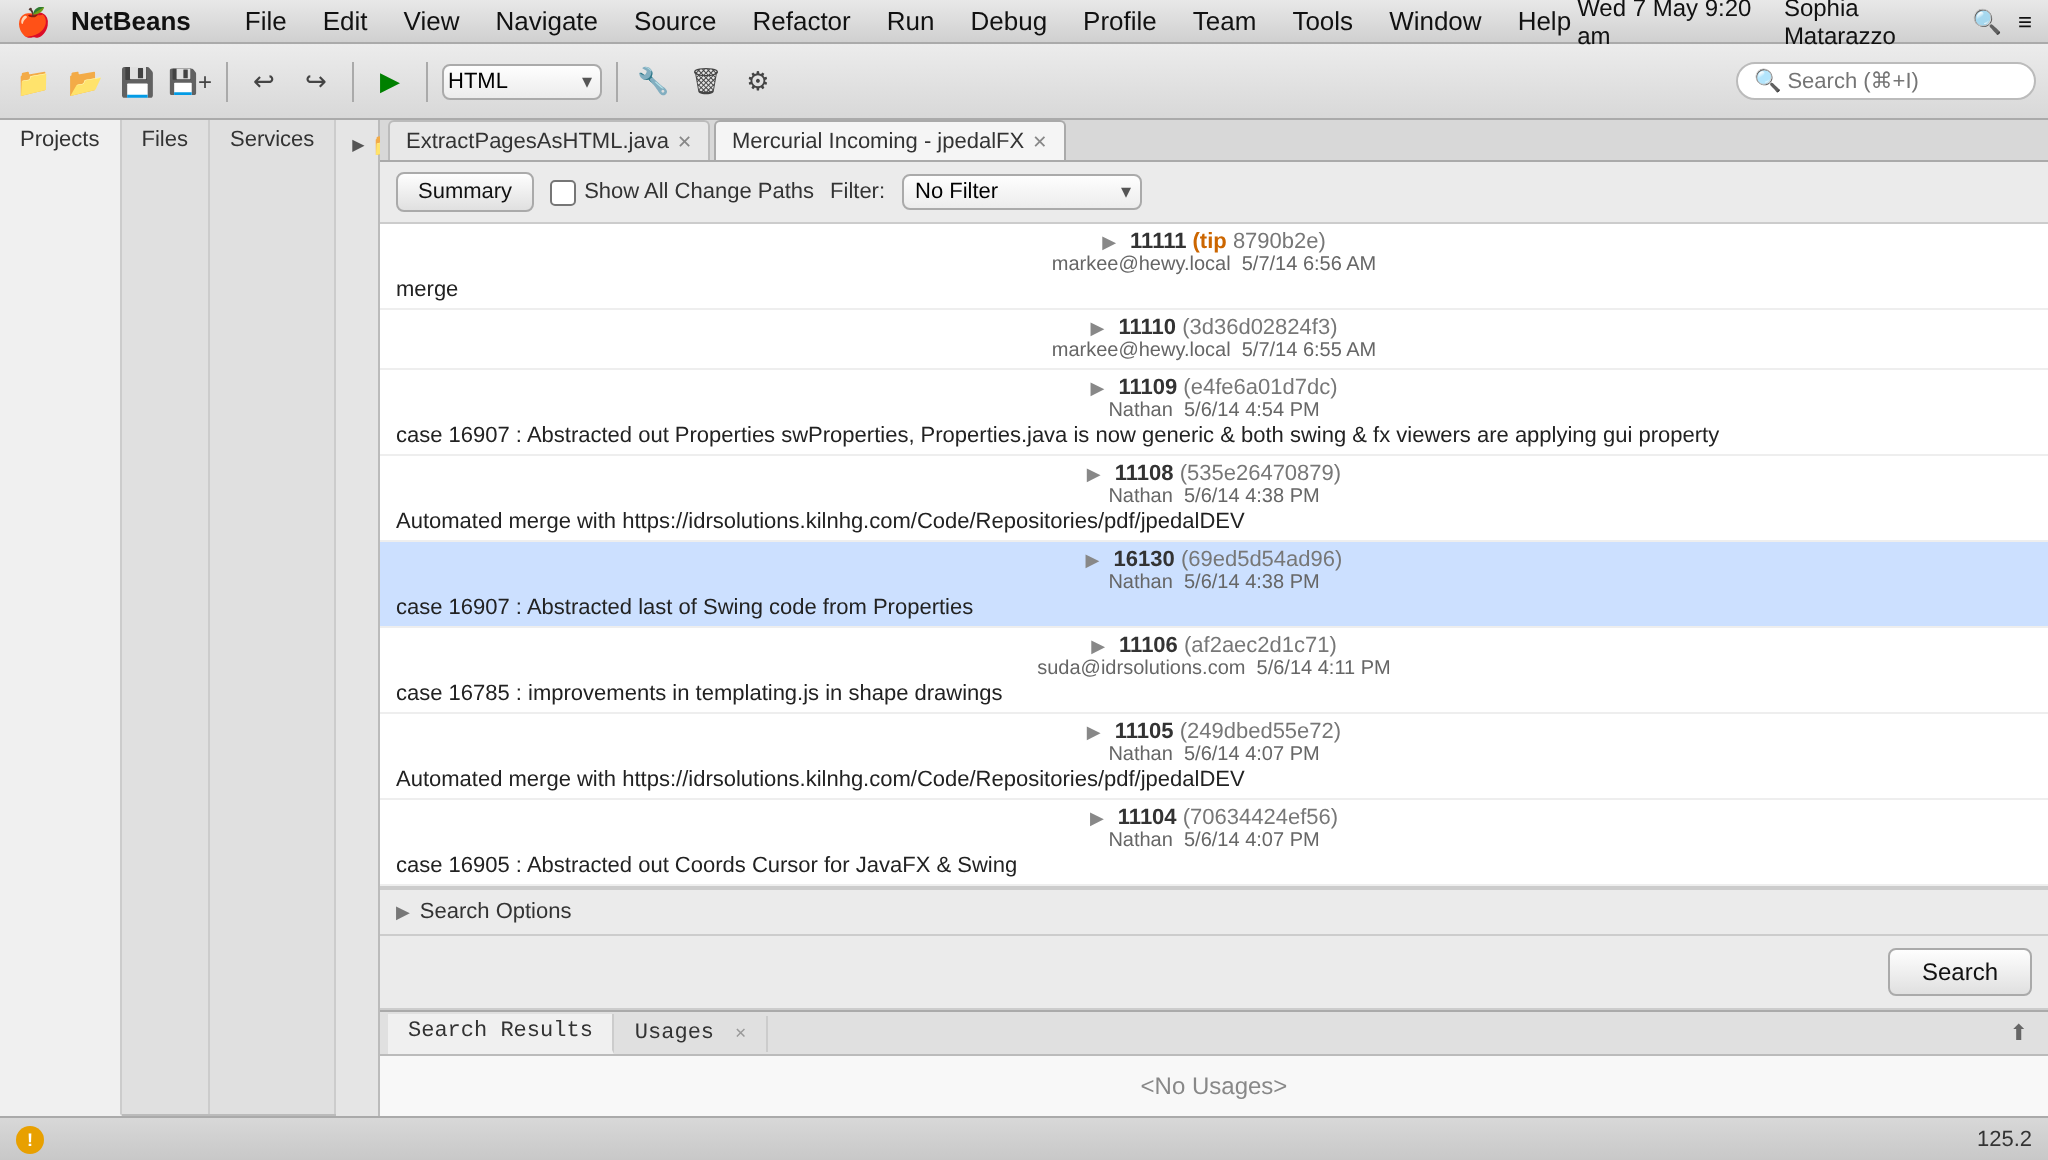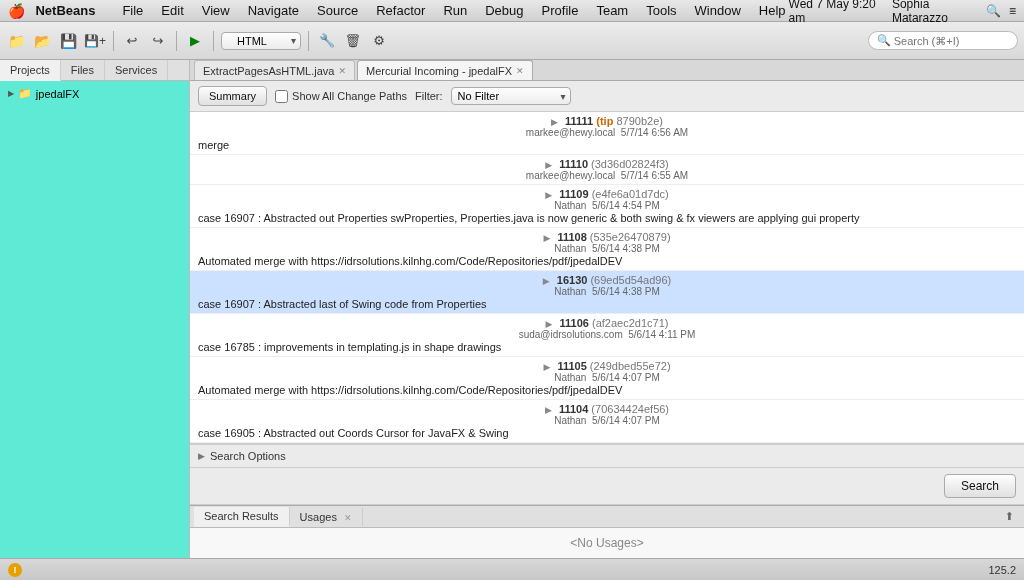--- a/index.html
+++ b/index.html
@@ -80,21 +80,21 @@
     .toolbar-separator {
       width: 1px;
       height: 20px;
       background: #aaa;
       margin: 0 3px;
     }
     .toolbar-dropdown {
       background: linear-gradient(to bottom, #fefefe, #ececec);
       border: 1px solid #aaa;
       border-radius: 4px;
-      padding: 2px 20px 2px 15px;
+      padding: 2px 20px 2px 2px;
       font-size: 11px;
       appearance: none;
       -webkit-appearance: none;
       cursor: pointer;
       width: 80px;
       position: relative;
     }
     .toolbar-dropdown-wrap {
       position: relative;
       display: inline-flex;
@@ -133,24 +133,24 @@
 
     
     #main-layout {
       display: flex;
       height: calc(580px - 22px - 38px - 22px);
     }
 
     
     #sidebar {
       width: 190px;
-      background: #5eead4;
+      background: #e5e5e5;
       border-right: 1px solid #bbb;
       display: flex;
-      flex-direction: column;
+      flex-direction: row;
     }
     #sidebar-tabs {
       display: flex;
       background: #e0e0e0;
       border-bottom: 1px solid #bbb;
     }
     .sidebar-tab {
       padding: 4px 10px;
       font-size: 11px;
       cursor: pointer;
@@ -387,20 +387,21 @@
       border-bottom: 1px solid #bbb;
       height: 22px;
       padding-left: 4px;
     }
     .bottom-tab {
       padding: 3px 10px;
       font-size: 11px;
       cursor: pointer;
       color: #333;
       border-right: 1px solid #ccc;
+      font-family: Liberation Mono, monospace;
     }
     .bottom-tab.active {
       background: #f0f0f0;
       border-bottom: 2px solid #f0f0f0;
     }
     .bottom-tab .tab-close {
       margin-left: 4px;
       color: #999;
       font-size: 9px;
     }

